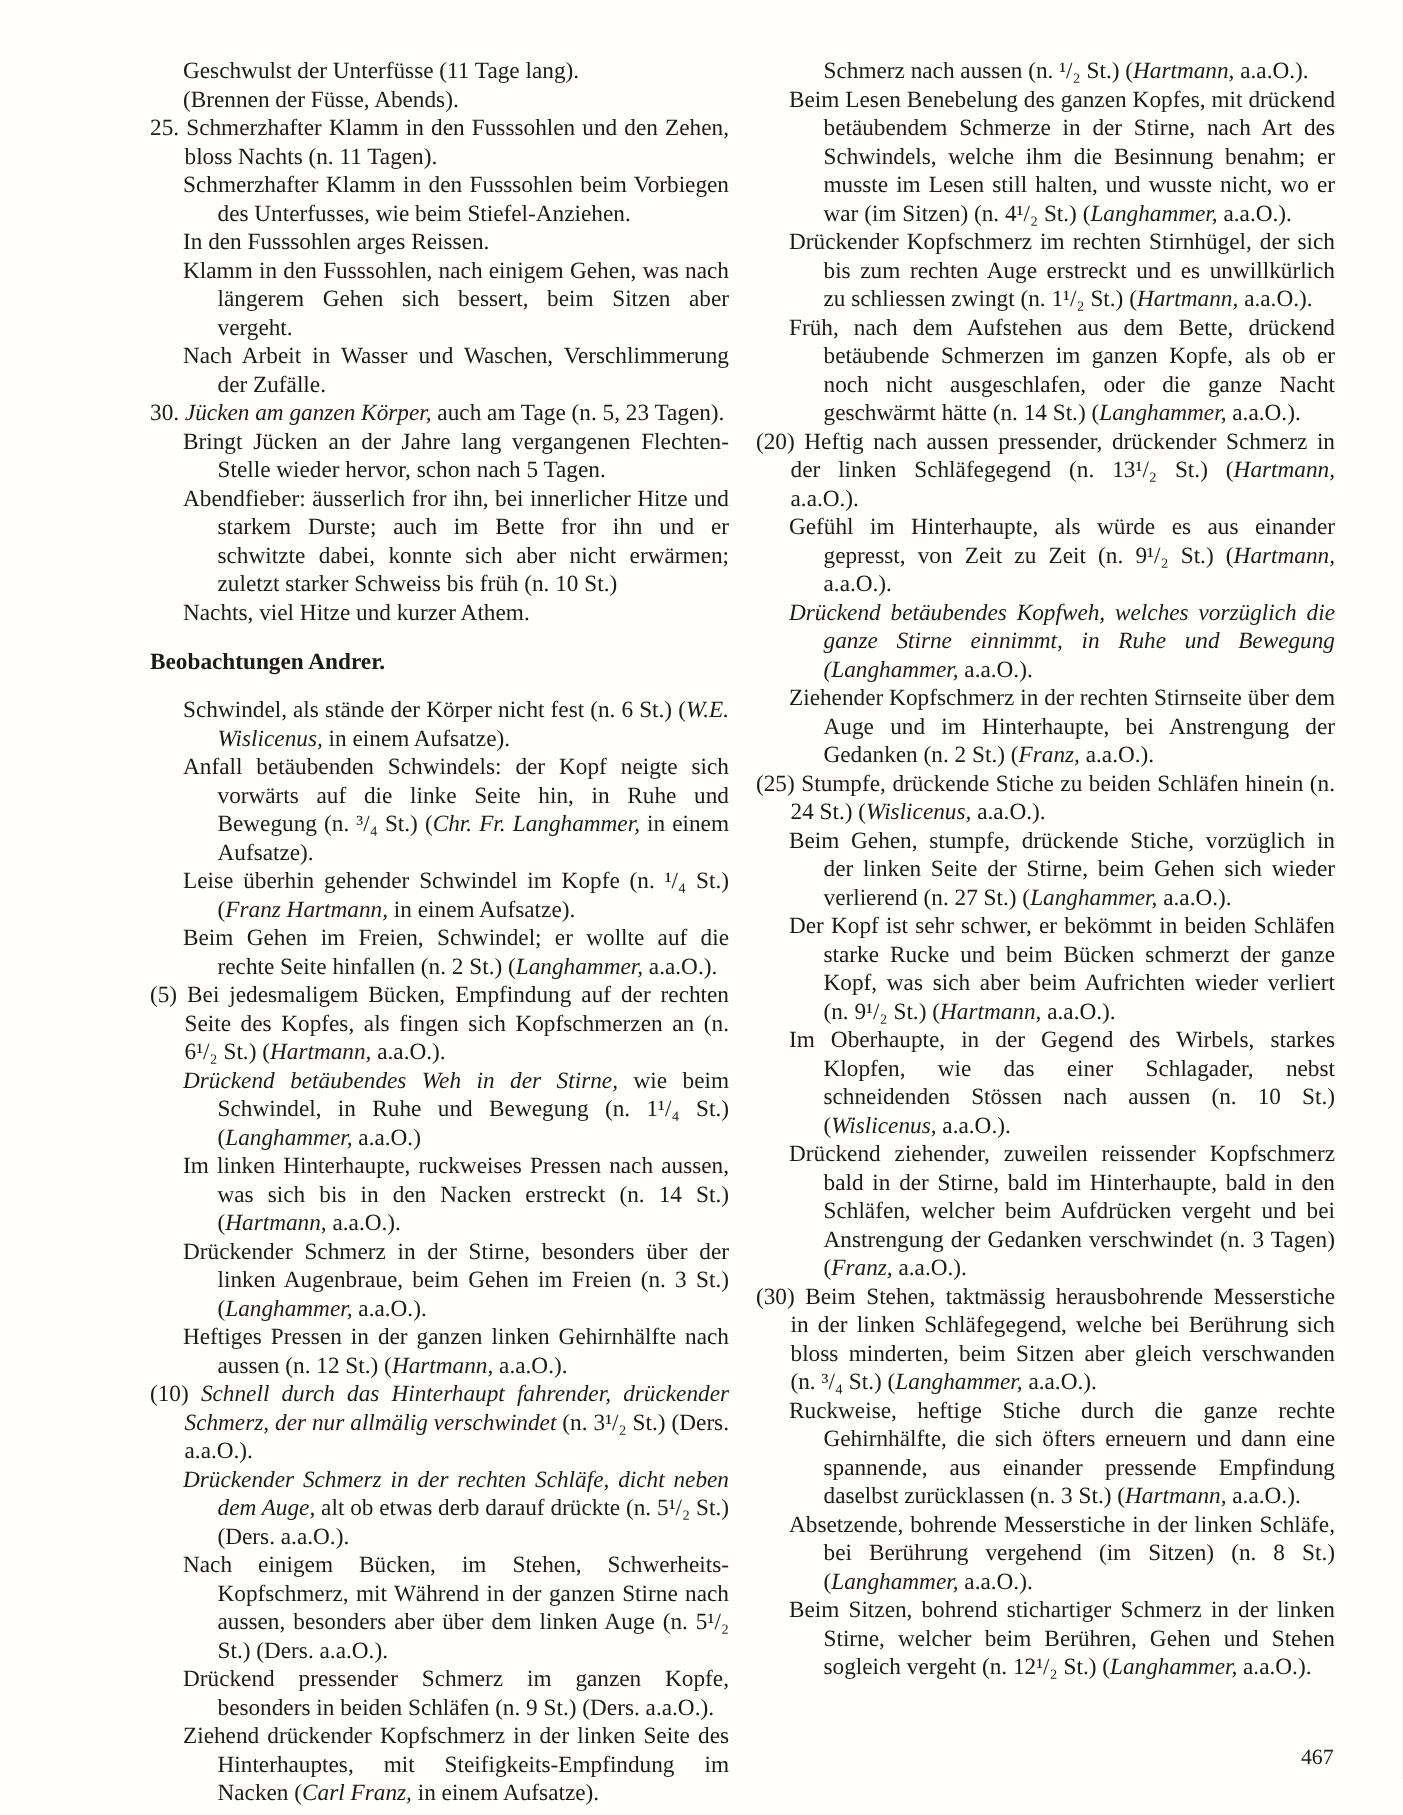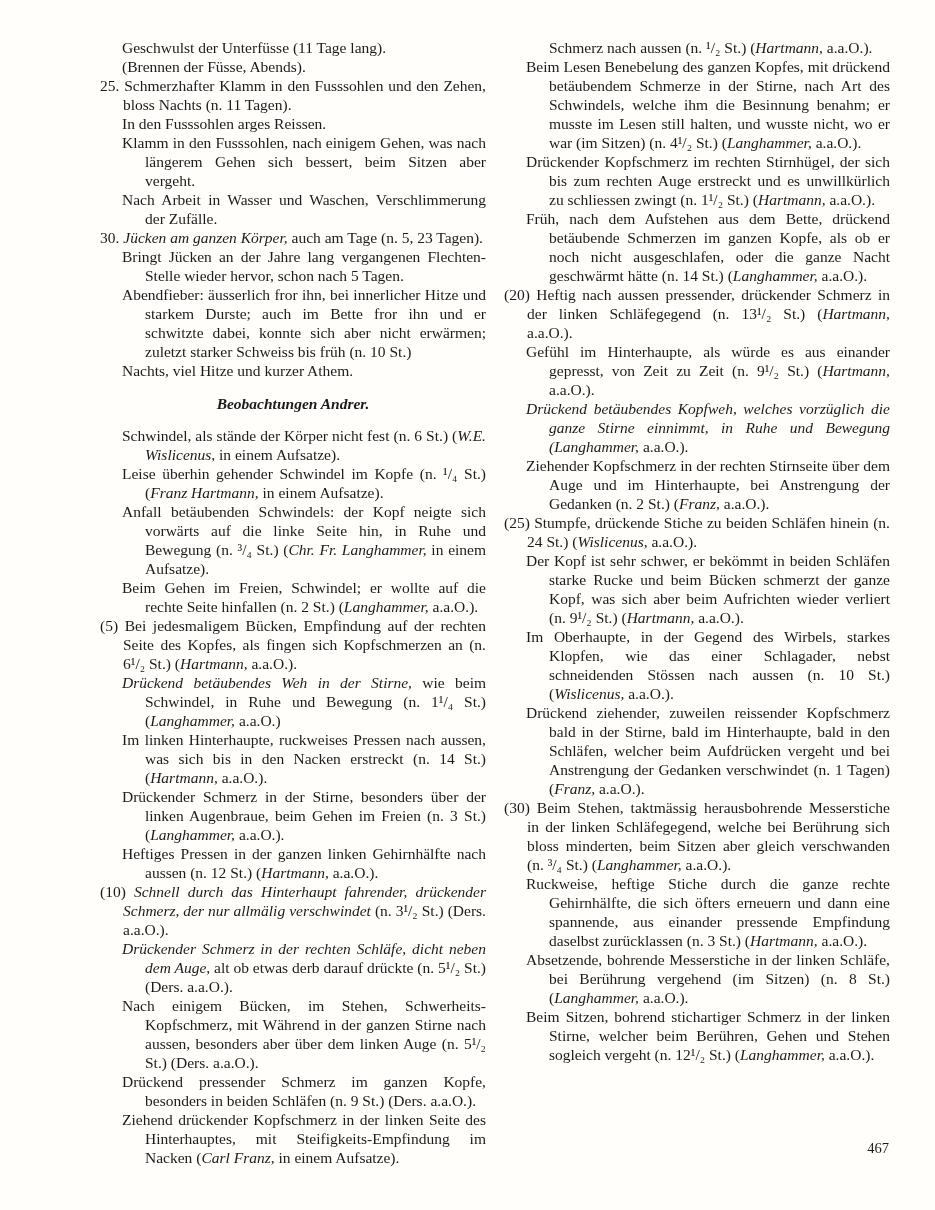--- a/index.html
+++ b/index.html
@@ -34,54 +34,54 @@
     -webkit-hyphens: auto;
   }
   .col p { margin: 0; }
   
   p.sym  { padding-left: 45px; text-indent: -23px; }
   
   p.num  { padding-left: 23px; text-indent: -23px; }
   
   p.cont { padding-left: 45px; text-indent: 0; }
   .heading {
-    text-align: center;
+    text-align: left;
     font-weight: bold;
     margin: 14px 0 13px 0;
     padding: 0;
-    font-style: italic;
   }
   i { font-style: italic; }
   .page-number {
     position: absolute;
     right: 46px;
-    bottom: 52px;
+    bottom: 28px;
     font-size: 14.5px;
   }
 </style>
 </head>
 <body>
 
 <div class="page">
   <div class="columns">
     <div class="col">
         <p class="sym"><span>Geschwulst der Unterfüsse (11 Tage lang).</span></p>
         <p class="sym"><span>(Brennen der Füsse, Abends).</span></p>
         <p class="num"><span>25. </span><span>Schmerzhafter Klamm in den Fusssohlen und den Zehen, bloss Nachts (n. 11 Tagen).</span></p>
+        <p class="sym"><span>Schmerzhafter Klamm in den Fusssohlen beim Vorbiegen des Unterfusses, wie beim Stiefel-Anziehen.</span></p>
         <p class="sym"><span>In den Fusssohlen arges Reissen.</span></p>
         <p class="sym"><span>Klamm in den Fusssohlen, nach einigem Gehen, was nach längerem Gehen sich bessert, beim Sitzen aber vergeht.</span></p>
         <p class="sym"><span>Nach Arbeit in Wasser und Waschen, Verschlimmerung der Zufälle.</span></p>
         <p class="num"><span>30. </span><i>Jücken am ganzen Körper,</i><span> auch am Tage (n. 5, 23 Tagen).</span></p>
         <p class="sym"><span>Bringt Jücken an der Jahre lang vergangenen Flechten-Stelle wieder hervor, schon nach 5 Tagen.</span></p>
         <p class="sym"><span>Abendfieber: äusserlich fror ihn, bei innerlicher Hitze und starkem Durste; auch im Bette fror ihn und er schwitzte dabei, konnte sich aber nicht erwärmen; zuletzt starker Schweiss bis früh (n. 10 St.)</span></p>
         <p class="sym"><span>Nachts, viel Hitze und kurzer Athem.</span></p>
         <div class="heading"><span>Beobachtungen Andrer.</span></div>
         <p class="sym"><span>Schwindel, als stände der Körper nicht fest (n. 6 St.) (</span><i>W.E. Wislicenus,</i><span> in einem Aufsatze).</span></p>
+        <p class="sym"><span>Anfall betäubenden Schwindels: der Kopf neigte sich vorwärts auf die linke Seite hin, in Ruhe und Bewegung (n. ³/₄ St.) (</span><i>Chr. Fr. Langhammer,</i><span> in einem Aufsatze).</span></p>
         <p class="sym"><span>Leise überhin gehender Schwindel im Kopfe (n. ¹/₄ St.) (</span><i>Franz Hartmann,</i><span> in einem Aufsatze).</span></p>
-        <p class="sym"><span>Anfall betäubenden Schwindels: der Kopf neigte sich vorwärts auf die linke Seite hin, in Ruhe und Bewegung (n. ³/₄ St.) (</span><i>Chr. Fr. Langhammer,</i><span> in einem Aufsatze).</span></p>
         <p class="sym"><span>Beim Gehen im Freien, Schwindel; er wollte auf die rechte Seite hinfallen (n. 2 St.) (</span><i>Langhammer,</i><span> a.a.O.).</span></p>
         <p class="num"><span>(5) </span><span>Bei jedesmaligem Bücken, Empfindung auf der rechten Seite des Kopfes, als fingen sich Kopfschmerzen an (n. 6¹/₂ St.) (</span><i>Hartmann,</i><span> a.a.O.).</span></p>
         <p class="sym"><i>Drückend betäubendes Weh in der Stirne,</i><span> wie beim Schwindel, in Ruhe und Bewegung (n. 1¹/₄ St.) (</span><i>Langhammer,</i><span> a.a.O.)</span></p>
         <p class="sym"><span>Im linken Hinterhaupte, ruckweises Pressen nach aussen, was sich bis in den Nacken erstreckt (n. 14 St.) (</span><i>Hartmann,</i><span> a.a.O.).</span></p>
         <p class="sym"><span>Drückender Schmerz in der Stirne, besonders über der linken Augenbraue, beim Gehen im Freien (n. 3 St.) (</span><i>Langhammer,</i><span> a.a.O.).</span></p>
         <p class="sym"><span>Heftiges Pressen in der ganzen linken Gehirnhälfte nach aussen (n. 12 St.) (</span><i>Hartmann,</i><span> a.a.O.).</span></p>
         <p class="num"><span>(10) </span><i>Schnell durch das Hinterhaupt fahrender, drückender Schmerz, der nur allmälig verschwindet</i><span> (n. 3¹/₂ St.) (Ders. a.a.O.).</span></p>
         <p class="sym"><i>Drückender Schmerz in der rechten Schläfe, dicht neben dem Auge,</i><span> alt ob etwas derb darauf drückte (n. 5¹/₂ St.) (Ders. a.a.O.).</span></p>
         <p class="sym"><span>Nach einigem Bücken, im Stehen, Schwerheits-Kopfschmerz, mit Während in der ganzen Stirne nach aussen, besonders aber über dem linken Auge (n. 5¹/₂ St.) (Ders. a.a.O.).</span></p>
         <p class="sym"><span>Drückend pressender Schmerz im ganzen Kopfe, besonders in beiden Schläfen (n. 9 St.) (Ders. a.a.O.).</span></p>
@@ -90,23 +90,24 @@
     <div class="col">
         <p class="cont"><span>Schmerz nach aussen (n. ¹/₂ St.) (</span><i>Hartmann,</i><span> a.a.O.).</span></p>
         <p class="sym"><span>Beim Lesen Benebelung des ganzen Kopfes, mit drückend betäubendem Schmerze in der Stirne, nach Art des Schwindels, welche ihm die Besinnung benahm; er musste im Lesen still halten, und wusste nicht, wo er war (im Sitzen) (n. 4¹/₂ St.) (</span><i>Langhammer,</i><span> a.a.O.).</span></p>
         <p class="sym"><span>Drückender Kopfschmerz im rechten Stirnhügel, der sich bis zum rechten Auge erstreckt und es unwillkürlich zu schliessen zwingt (n. 1¹/₂ St.) (</span><i>Hartmann,</i><span> a.a.O.).</span></p>
         <p class="sym"><span>Früh, nach dem Aufstehen aus dem Bette, drückend betäubende Schmerzen im ganzen Kopfe, als ob er noch nicht ausgeschlafen, oder die ganze Nacht geschwärmt hätte (n. 14 St.) (</span><i>Langhammer,</i><span> a.a.O.).</span></p>
         <p class="num"><span>(20) </span><span>Heftig nach aussen pressender, drückender Schmerz in der linken Schläfegegend (n. 13¹/₂ St.) (</span><i>Hartmann,</i><span> a.a.O.).</span></p>
         <p class="sym"><span>Gefühl im Hinterhaupte, als würde es aus einander gepresst, von Zeit zu Zeit (n. 9¹/₂ St.) (</span><i>Hartmann,</i><span> a.a.O.).</span></p>
         <p class="sym"><i>Drückend betäubendes Kopfweh, welches vorzüglich die ganze Stirne einnimmt, in Ruhe und Bewegung (Langhammer,</i><span> a.a.O.).</span></p>
         <p class="sym"><span>Ziehender Kopfschmerz in der rechten Stirnseite über dem Auge und im Hinterhaupte, bei Anstrengung der Gedanken (n. 2 St.) (</span><i>Franz,</i><span> a.a.O.).</span></p>
         <p class="num"><span>(25) </span><span>Stumpfe, drückende Stiche zu beiden Schläfen hinein (n. 24 St.) (</span><i>Wislicenus,</i><span> a.a.O.).</span></p>
+        <p class="sym"><span>Beim Gehen, stumpfe, drückende Stiche, vorzüglich in der linken Seite der Stirne, beim Gehen sich wieder verlierend (n. 27 St.) (</span><i>Langhammer,</i><span> a.a.O.).</span></p>
         <p class="sym"><span>Der Kopf ist sehr schwer, er bekömmt in beiden Schläfen starke Rucke und beim Bücken schmerzt der ganze Kopf, was sich aber beim Aufrichten wieder verliert (n. 9¹/₂ St.) (</span><i>Hartmann,</i><span> a.a.O.).</span></p>
         <p class="sym"><span>Im Oberhaupte, in der Gegend des Wirbels, starkes Klopfen, wie das einer Schlagader, nebst schneidenden Stössen nach aussen (n. 10 St.) (</span><i>Wislicenus,</i><span> a.a.O.).</span></p>
-        <p class="sym"><span>Drückend ziehender, zuweilen reissender Kopfschmerz bald in der Stirne, bald im Hinterhaupte, bald in den Schläfen, welcher beim Aufdrücken vergeht und bei Anstrengung der Gedanken verschwindet (n. 1 Tagen) (</span><i>Franz,</i><span> a.a.O.).</span></p>
+        <p class="sym"><span>Drückend ziehender, zuweilen reissender Kopfschmerz bald in der Stirne, bald im Hinterhaupte, bald in den Schläfen, welcher beim Aufdrücken vergeht und bei Anstrengung der Gedanken verschwindet (n. 3 Tagen) (</span><i>Franz,</i><span> a.a.O.).</span></p>
         <p class="num"><span>(30) </span><span>Beim Stehen, taktmässig herausbohrende Messerstiche in der linken Schläfegegend, welche bei Berührung sich bloss minderten, beim Sitzen aber gleich verschwanden (n. ³/₄ St.) (</span><i>Langhammer,</i><span> a.a.O.).</span></p>
         <p class="sym"><span>Ruckweise, heftige Stiche durch die ganze rechte Gehirnhälfte, die sich öfters erneuern und dann eine spannende, aus einander pressende Empfindung daselbst zurücklassen (n. 3 St.) (</span><i>Hartmann,</i><span> a.a.O.).</span></p>
         <p class="sym"><span>Absetzende, bohrende Messerstiche in der linken Schläfe, bei Berührung vergehend (im Sitzen) (n. 8 St.) (</span><i>Langhammer,</i><span> a.a.O.).</span></p>
         <p class="sym"><span>Beim Sitzen, bohrend stichartiger Schmerz in der linken Stirne, welcher beim Berühren, Gehen und Stehen sogleich vergeht (n. 12¹/₂ St.) (</span><i>Langhammer,</i><span> a.a.O.).</span></p>
       </div>
   </div>
   <div class="page-number">467</div>
 </div>
 
 </body></html>

